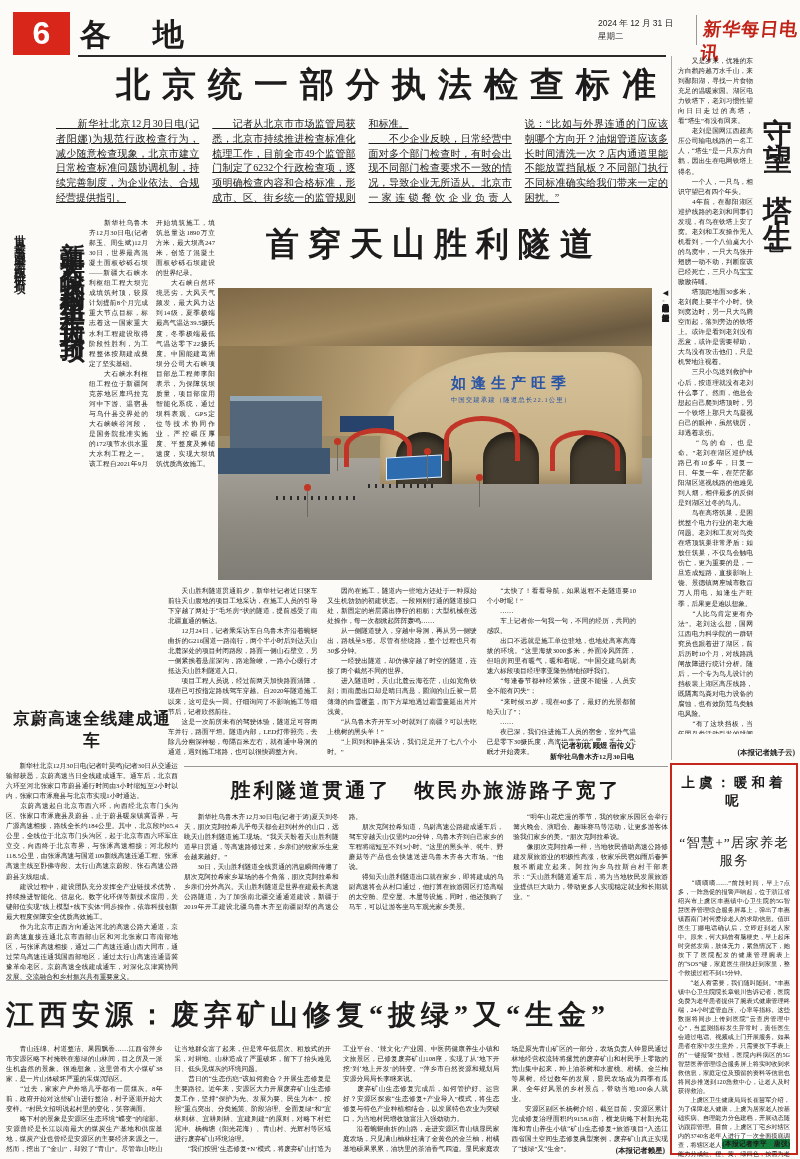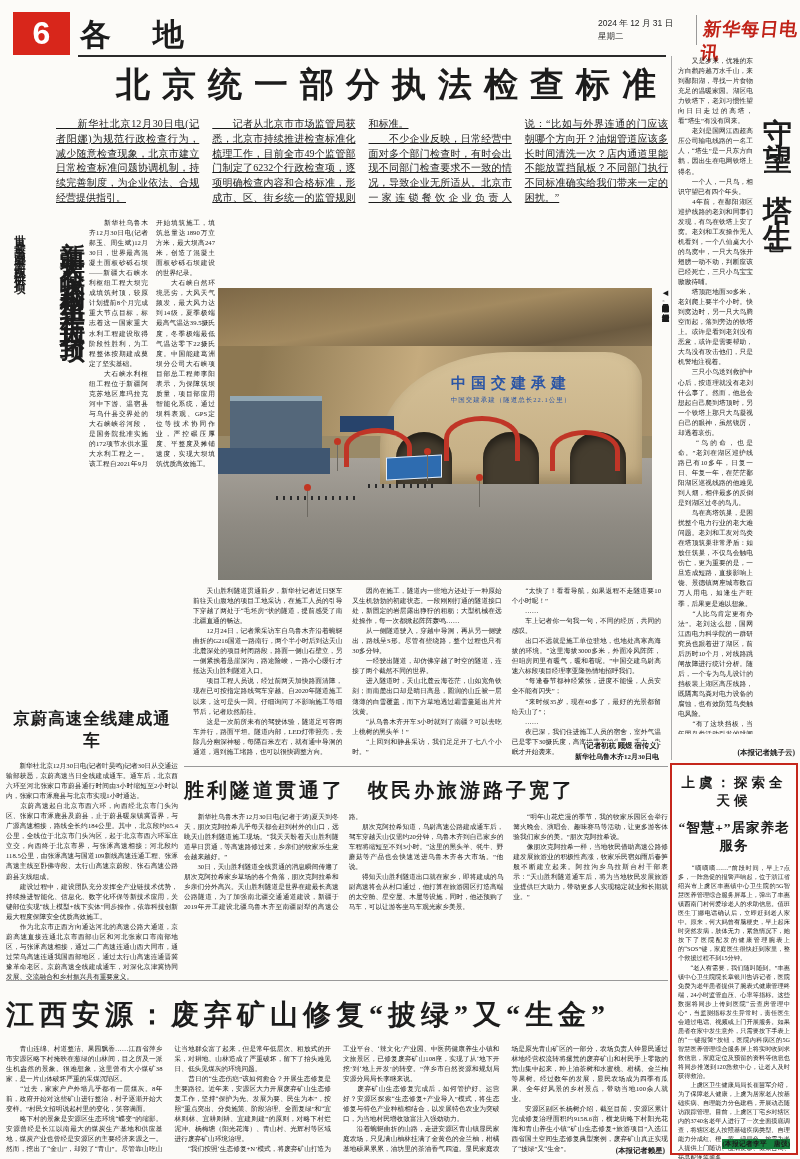--- a/index.html
+++ b/index.html
@@ -45,42 +45,42 @@
   .ph-b1{position:absolute;left:12px;top:108px;width:92px;height:48px;background:#54677a;border-top:5px solid #93a8b4;}
   .ph-b2{position:absolute;left:0;top:160px;width:112px;height:26px;background:#3f5671;}
   .ph-b3{position:absolute;left:122px;top:128px;width:54px;height:16px;background:#27436b;}
   .ph-rarch{position:absolute;border:5px solid #c03527;border-bottom:none;border-radius:50% 50% 0 0;}
   .ph-banner{position:absolute;left:168px;top:168px;width:54px;height:21px;background:#2e6cb0;border:1px solid #e6edf4;transform:skewY(-3deg);}
   .ph-crowd{position:absolute;height:4px;background:repeating-linear-gradient(90deg,#2c2c2c 0 2px,transparent 2px 7px);}
   .ph-lan{position:absolute;width:7px;height:7px;border-radius:50%;background:#c23522;}
   .ph-lan::after{content:"";position:absolute;left:3px;top:7px;width:1px;height:26px;background:#6e6a62;}
   .caption{left:655px;top:288px;width:14px;height:292px;writing-mode:vertical-rl;font-size:7.2px;line-height:1.2;}
   .cap-credit{font-weight:bold;}
-  .tn-wrap{left:193px;top:586px;width:468px;height:180px;}
+  .tn-wrap{left:168px;top:586px;width:468px;height:180px;}
   .tn-b{column-count:3;column-gap:10px;font-size:6.7px;line-height:1.5;height:178px;overflow:hidden;}
   .tn-credit{position:absolute;right:2px;bottom:15px;font-size:7.4px;font-weight:bold;background:#fcfbf8;}
   .tn-date{position:absolute;right:2px;bottom:4px;font-size:7px;font-weight:bold;background:#fcfbf8;}
   
   .art-jw{left:6px;top:700px;width:172px;height:276px;}
   .jw-h{font-size:16.5px;font-weight:bold;text-align:center;letter-spacing:1px;margin:8px 0 9px;}
   .jw-b{font-size:6.7px;line-height:1.5;height:228px;overflow:hidden;}
   
   .art-mm{left:184px;top:766px;width:484px;height:202px;border-top:1px solid #999;padding-top:10px;box-sizing:border-box;}
-  .mm-h{font-size:20px;font-weight:bold;letter-spacing:3px;}
+  .mm-h{font-size:20px;font-weight:bold;text-align:center;letter-spacing:3px;}
   .mm-b{margin-top:8px;column-count:3;column-gap:10px;font-size:6.7px;line-height:1.5;height:138px;overflow:hidden;}
   
   .art-ay{left:6px;top:980px;width:662px;height:176px;border-top:1px solid #999;}
   .ay-h{margin-top:15px;font-size:28px;font-weight:bold;text-align:left;letter-spacing:5px;}
   .ay-b{margin-top:10px;column-count:4;column-gap:12px;font-size:6.7px;line-height:1.5;height:112px;overflow:hidden;}
   .ay-by{position:absolute;right:3px;bottom:1px;font-size:7.4px;font-weight:bold;background:#fcfbf8;}
   
   .art-sy{left:670px;top:763px;width:128px;height:392px;border:2.5px solid #c5271c;box-sizing:border-box;
           background:#fefdfb;padding:9px 6px 16px;}
   .sy-t1{font-size:13.5px;font-weight:bold;text-align:center;letter-spacing:4px;}
-  .sy-t2{font-size:13.5px;font-weight:bold;text-align:center;letter-spacing:1px;margin-top:9px;}
+  .sy-t2{font-size:13.5px;font-weight:normal;text-align:center;letter-spacing:1px;margin-top:24px;}
   .sy-b{margin-top:8px;font-size:6.2px;line-height:1.46;height:298px;overflow:hidden;}
   .sy-by{position:absolute;right:6px;bottom:4px;font-size:7px;font-weight:bold;background:#15803d;}
 </style>
 </head>
 <body>
 
 <div class="page">
 
   <div class="abs pagenum">6</div>
   <div class="abs section">各 地</div>
@@ -119,27 +119,28 @@
   </div>
 
   <div class="abs art-dsx">
     <div class="dsx-k">世界最高混凝土面板砂砾石坝</div>
     <div class="dsx-h">新疆大石峡水利枢纽工程大坝封顶</div>
     <div class="dsx-b jt">　　新华社乌鲁木齐12月30日电(记者郝玉、周生斌)12月30日，世界最高混凝土面板砂砾石坝——新疆大石峡水利枢纽工程大坝完成填筑封顶，较原计划提前8个月完成重大节点目标，标志着这一国家重大水利工程建设取得阶段性胜利，为工程整体按期建成奠定了坚实基础。
 　　大石峡水利枢纽工程位于新疆阿克苏地区库玛拉克河中下游、温宿县与乌什县交界处的大石峡峡谷河段，是国务院批准实施的172项节水供水重大水利工程之一。该工程自2021年9月开始填筑施工，填筑总量达1890万立方米，最大坝高247米，创造了混凝土面板砂砾石坝建设的世界纪录。
 　　大石峡自然环境恶劣，大风天气频发，最大风力达到14级，夏季极端最高气温达39.5摄氏度，冬季极端最低气温达零下22摄氏度。中国能建葛洲坝分公司大石峡项目部总工程师李阳表示，为保障筑坝质量，项目部应用智能化系统，通过坝料表观、GPS定位等技术协同作业，严控碾压厚度、平整度及摊铺速度，实现大坝填筑优质高效施工。</div>
   </div>
 
+  <div class="abs tn-h">首穿天山胜利隧道</div>
 
   <div class="abs photo">
     <div class="ph-sky"></div>
     <div class="ph-slope"></div>
     <div class="ph-plaza"></div>
     <div class="ph-portal">
-      <div class="ph-sign1">中国交建承建</div>
+      <div class="ph-sign1">如逢生产旺季</div>
       <div class="ph-sign2">中国交建承建（隧道总长22.1公里）</div>
       <div class="ph-darch" style="left:16px;"></div>
       <div class="ph-darch" style="left:103px;"></div>
       <div class="ph-darch" style="left:190px;"></div>
     </div>
     <div class="ph-b1"></div>
     <div class="ph-b2"></div>
     <div class="ph-b3"></div>
     <div class="ph-rarch" style="left:126px;top:140px;width:58px;height:34px;"></div>
     <div class="ph-rarch" style="left:226px;top:128px;width:66px;height:40px;"></div>
@@ -207,21 +208,21 @@
 　　略下村的景象是安源区生态环境“蝶变”的缩影。安源曾经是长江以南最大的煤炭生产基地和供应基地，煤炭产业也曾经是安源区的主要经济来源之一。然而，挖出了“金山”，却毁了“青山”。尽管靠山吃山让当地群众富了起来，但是常年低层次、粗放式的开采，对耕地、山林造成了严重破坏，留下了抬头难见日、低头见煤灰的环境问题。
 　　昔日的“生态伤疤”该如何愈合？开展生态修复是主要路径。近年来，安源区大力开展废弃矿山生态修复工作，坚持“保护为先、发展为要、民生为本”，按照“重点突出、分类施策、阶段治理、全面复绿”和“宜林则林、宜耕则耕、宜建则建”的原则，对略下村烂泥冲、杨梅塘（阳光花海）、青山村、光辉村等区域进行废弃矿山环境治理。
 　　“我们按照‘生态修复+N’模式，将废弃矿山打造为工业平台、‘辣文化’产业园、中医药健康养生小镇和文旅景区，已修复废弃矿山108座，实现了从‘地下开挖’到‘地上开发’的转变。”萍乡市自然资源和规划局安源分局局长李继来说。
 　　废弃矿山生态修复完成后，如何管护好、运营好？安源区探索“生态修复+产业导入”模式，将生态修复与特色产业种植相结合，以发展特色农业为突破口，为当地村民增收致富注入强劲动力。
 　　沿着蜿蜒曲折的山路，走进安源区青山镇显民家庭农场，只见满山柚林挂满了金黄色的金兰柚，柑橘基地硕果累累，油坊里的茶油香气四溢。显民家庭农场是原先青山矿区的一部分，农场负责人钟显民通过林地经营权流转将撂荒的废弃矿山和村民手上零散的荒山集中起来，种上油茶树和水蜜桃、柑橘、金兰柚等果树。经过数年的发展，显民农场成为四季有瓜果、全年好风景的乡村景点，带动当地100余人就业。
 　　安源区副区长杨树介绍，截至目前，安源区累计完成修复治理面积约9158.6亩，横龙街略下村阳光花海和青山养生小镇“矿山生态修复+旅游项目”入选江西省国土空间生态修复典型案例，废弃矿山真正实现了“披绿”又“生金”。</div>
     <div class="ay-by">(本报记者赖星)</div>
   </div>
 
   <div class="abs art-sy">
-    <div class="sy-t1">上虞：探索全天候</div>
+    <div class="sy-t1">上虞：暖和着呢</div>
     <div class="sy-t2">“智慧+”居家养老服务</div>
     <div class="sy-b jt">　　“嘀嘀嘀……”前段时间，早上7点多，一阵急促的报警声响起，位于浙江省绍兴市上虞区丰惠镇中心卫生院的5G智慧医养管理综合服务屏幕上，弹出了丰惠镇西南门村何爱珍老人的求助信息。值班医生丁娜电话确认后，立即赶到老人家中。原来，何大妈曾有脑梗史，早上起床时突然发病，肢体无力，紧急情况下，她按下了医院配发的健康管理腕表上的“SOS”键，家庭医生很快赶到家里，整个救援过程不到15分钟。
 　　“老人有需要，我们随叫随到。”丰惠镇中心卫生院院长章银川告诉记者，医院免费为老年患者提供了腕表式健康管理终端，24小时监管血压、心率等指标。这些数据将同步上传到医院“云查房管理中心”，当监测指标发生异常时，责任医生会通过电话、视频或上门开展服务。如果患者在家中发生意外，只需要按下手表上的“一键报警”按钮，医院内科病区的5G智慧医养管理综合服务屏上将实时收到求救信息，家庭定位及预留的资料等信息也将同步推送到120急救中心，让老人及时获得救治。
 　　上虞区卫生健康局局长崔苗军介绍，为了保障老人健康，上虞为居家老人按基础疾病、自理能力分色建档，开展动态随访跟踪管理。目前，上虞区丁宅乡对辖区内的3740名老年人进行了一次全面摸底调查，将辖区老人按照基础疾病类型、自理能力分成红、橙、黄、绿四色，按需为老人提供上门随访、慢病复诊、健康咨询、药品配送等服务。
 　　免费提供腕表式健康管理终端和视频通话终端、“一键急救按钮”实现急救直达快享，成立254张家庭病床“健康管家”服务团队，家庭病床云查房管理中心对健康指数进行实时监测……作为浙江省民政厅智慧养老院数字化改革试点单位，上虞的智慧养老服务实践日渐丰富。
 　　“截至目前，上虞区60周岁及以上老年人口为22.37万人，占户籍人口的31.49%，老龄化程度很高。下一步，我们将大力整合养老服务中心、社工站、基层卫生站等养老资源，一体推动‘孝德乐龄系列’创建，推广云药房、中医理疗等康复服务，形成‘区-镇-村-自然村’四级全覆盖居家养老服务体系，全力为城乡老年人提供布局均衡、方便可及、优质共享的居家康养服务。”上虞区民政局局长丁福军说。</div>
     <div class="sy-by">(本报记者李平　唐弢)</div>
   </div>
 
 </div>

